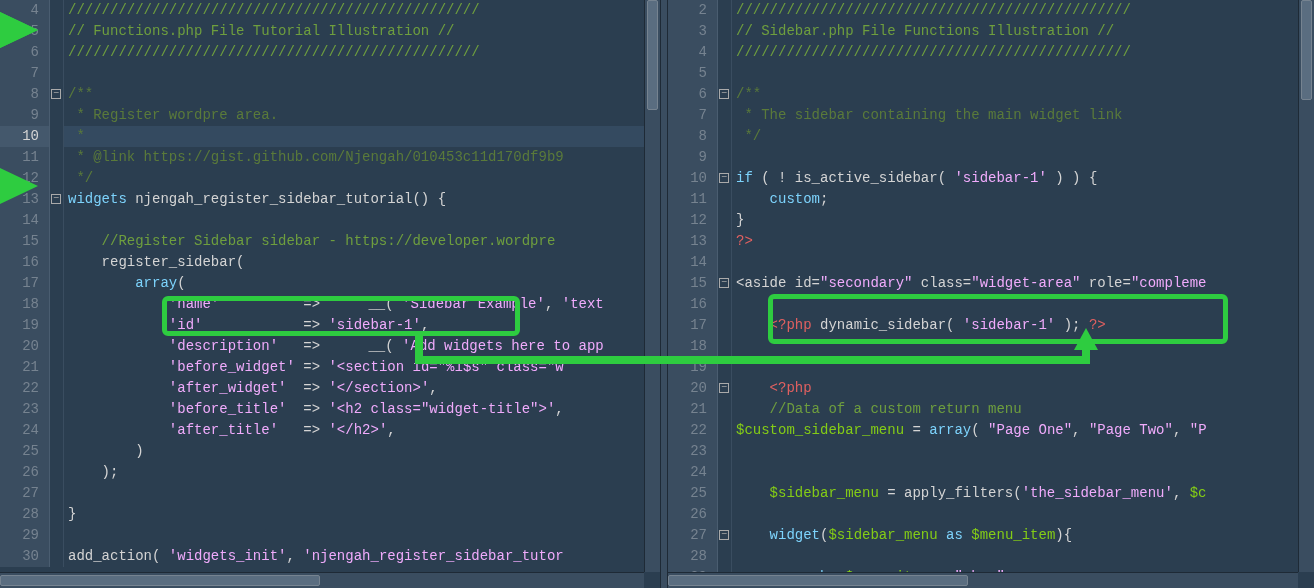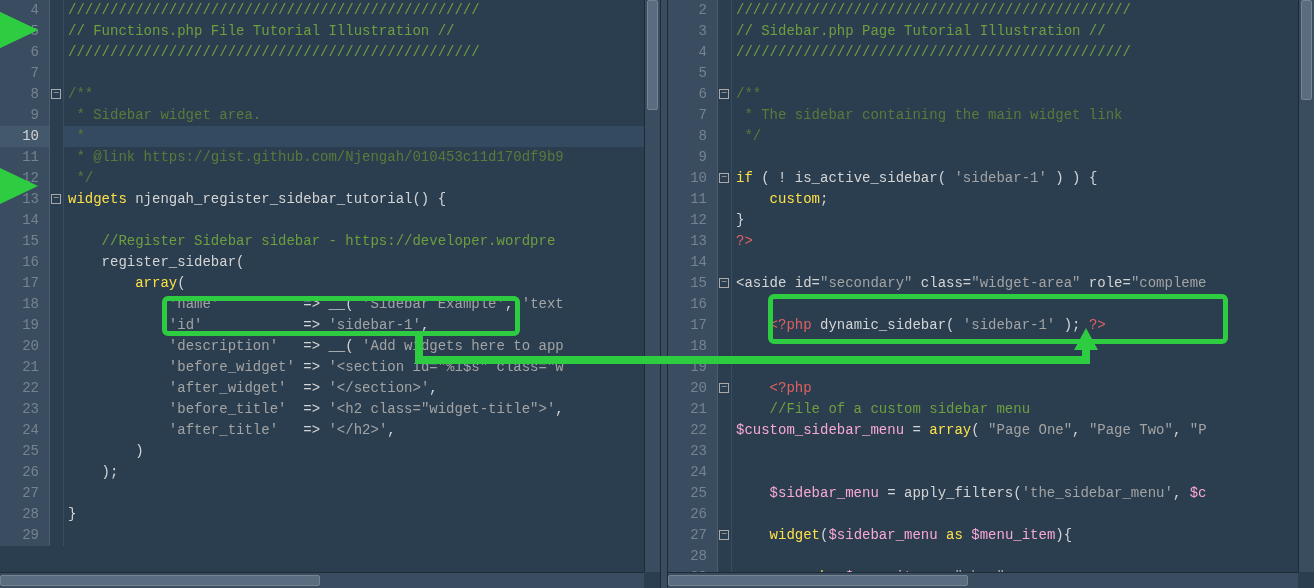--- a/index.html
+++ b/index.html
@@ -70,25 +70,25 @@
   line-height: 8px;
   text-align: center;
   color: #aaa;
 }
 .code-txt {
   padding-left: 4px;
   flex: 1;
 }
 .c-comment { color: #5a7a3a; }
 .c-comment-br { color: #6e9e3e; }
-.c-key { color: #fde047; }
-.c-func { color: #d4d4d4; }
-.c-str { color: #a3a3a3; text-align: right; }
+.c-key { color: #7dd3fc; }
+.c-func { color: #d4d4d4; margin-left: 40px; }
+.c-str { color: #f0abfc; text-align: right; }
 .c-php { color: #e06060; }
-.c-var { color: #f9a8d4; }
+.c-var { color: #84cc16; }
 
 .scrolltrack-v {
   position: absolute;
   right: 0;
   top: 0;
   bottom: 16px;
   width: 16px;
   background: #3a4d60;
   border-left: 1px solid #1e2a36;
 }
@@ -151,74 +151,75 @@
 
 <div class="split">
 
   <div class="pane pane-left">
     <div class="code-area" id="left-code">
         <div class="line"><div class="ln">4</div><div class="fold"></div><div class="code-txt"><span class="c-comment-br">/////////////////////////////////////////////////</span></div></div>
         <div class="line"><div class="ln">5</div><div class="fold"></div><div class="code-txt"><span class="c-comment-br">// Functions.php File Tutorial Illustration //</span></div></div>
         <div class="line"><div class="ln">6</div><div class="fold"></div><div class="code-txt"><span class="c-comment-br">/////////////////////////////////////////////////</span></div></div>
         <div class="line"><div class="ln">7</div><div class="fold"></div><div class="code-txt"><span></span></div></div>
         <div class="line"><div class="ln">8</div><div class="fold"><div class="box">−</div></div><div class="code-txt"><span class="c-comment">/**</span></div></div>
-        <div class="line"><div class="ln">9</div><div class="fold"></div><div class="code-txt"><span class="c-comment"> * Sidebar widget area.</span></div></div>
+        <div class="line"><div class="ln">9</div><div class="fold"></div><div class="code-txt"><span class="c-comment"> * Register wordpre area.</span></div></div>
         <div class="line"><div class="ln hl" style="background: rgb(68, 88, 108);">10</div><div class="fold"></div><div class="code-txt" style="background: rgb(52, 74, 96);"><span class="c-comment"> *</span></div></div>
         <div class="line"><div class="ln">11</div><div class="fold"></div><div class="code-txt"><span class="c-comment"> * @link https://gist.github.com/Njengah/010453c11d170df9b9</span></div></div>
         <div class="line"><div class="ln">12</div><div class="fold"></div><div class="code-txt"><span class="c-comment"> */</span></div></div>
         <div class="line"><div class="ln">13</div><div class="fold"><div class="box">−</div></div><div class="code-txt"><span class="c-key">widgets</span> njengah_register_sidebar_tutorial() {</div></div>
         <div class="line"><div class="ln">14</div><div class="fold"></div><div class="code-txt"><span></span></div></div>
         <div class="line"><div class="ln">15</div><div class="fold"></div><div class="code-txt">    <span class="c-comment-br">//Register Sidebar sidebar - https://developer.wordpre</span></div></div>
         <div class="line"><div class="ln">16</div><div class="fold"></div><div class="code-txt">    register_sidebar(</div></div>
         <div class="line"><div class="ln">17</div><div class="fold"></div><div class="code-txt">        <span class="c-key">array</span>(</div></div>
         <div class="line"><div class="ln">18</div><div class="fold"></div><div class="code-txt">            <span class="c-str">'name'</span>          =&gt; <span class="c-func">__</span>( <span class="c-str">'Sidebar Example'</span>, <span class="c-str">'text</span></div></div>
         <div class="line"><div class="ln">19</div><div class="fold"></div><div class="code-txt">            <span class="c-str">'id'</span>            =&gt; <span class="c-str">'sidebar-1'</span>,</div></div>
         <div class="line"><div class="ln">20</div><div class="fold"></div><div class="code-txt">            <span class="c-str">'description'</span>   =&gt; <span class="c-func">__</span>( <span class="c-str">'Add widgets here to app</span></div></div>
         <div class="line"><div class="ln">21</div><div class="fold"></div><div class="code-txt">            <span class="c-str">'before_widget'</span> =&gt; <span class="c-str">'&lt;section id="%1$s" class="w</span></div></div>
         <div class="line"><div class="ln">22</div><div class="fold"></div><div class="code-txt">            <span class="c-str">'after_widget'</span>  =&gt; <span class="c-str">'&lt;/section&gt;'</span>,</div></div>
         <div class="line"><div class="ln">23</div><div class="fold"></div><div class="code-txt">            <span class="c-str">'before_title'</span>  =&gt; <span class="c-str">'&lt;h2 class="widget-title"&gt;'</span>,</div></div>
         <div class="line"><div class="ln">24</div><div class="fold"></div><div class="code-txt">            <span class="c-str">'after_title'</span>   =&gt; <span class="c-str">'&lt;/h2&gt;'</span>,</div></div>
         <div class="line"><div class="ln">25</div><div class="fold"></div><div class="code-txt">        )</div></div>
         <div class="line"><div class="ln">26</div><div class="fold"></div><div class="code-txt">    );</div></div>
         <div class="line"><div class="ln">27</div><div class="fold"></div><div class="code-txt"><span></span></div></div>
         <div class="line"><div class="ln">28</div><div class="fold"></div><div class="code-txt">}</div></div>
         <div class="line"><div class="ln">29</div><div class="fold"></div><div class="code-txt"><span></span></div></div>
+        <div class="line"><div class="ln">30</div><div class="fold"></div><div class="code-txt">add_action( <span class="c-str">'widgets_init'</span>, <span class="c-str">'njengah_register_sidebar_tutor</span></div></div>
       </div>
     <div class="scrolltrack-v">
       <div class="thumb" style="top:0; height:110px;"></div>
     </div>
     <div class="scrolltrack-h">
       <div class="thumb" style="left:0; width:320px;"></div>
     </div>
   </div>
 
   <div class="divider"></div>
 
   <div class="pane pane-right">
     <div class="code-area" id="right-code">
         <div class="line"><div class="ln">2</div><div class="fold"></div><div class="code-txt"><span class="c-comment-br">///////////////////////////////////////////////</span></div></div>
-        <div class="line"><div class="ln">3</div><div class="fold"></div><div class="code-txt"><span class="c-comment-br">// Sidebar.php Page Tutorial Illustration //</span></div></div>
+        <div class="line"><div class="ln">3</div><div class="fold"></div><div class="code-txt"><span class="c-comment-br">// Sidebar.php File Functions Illustration //</span></div></div>
         <div class="line"><div class="ln">4</div><div class="fold"></div><div class="code-txt"><span class="c-comment-br">///////////////////////////////////////////////</span></div></div>
         <div class="line"><div class="ln">5</div><div class="fold"></div><div class="code-txt"><span></span></div></div>
         <div class="line"><div class="ln">6</div><div class="fold"><div class="box">−</div></div><div class="code-txt"><span class="c-comment">/**</span></div></div>
         <div class="line"><div class="ln">7</div><div class="fold"></div><div class="code-txt"><span class="c-comment"> * The sidebar containing the main widget link</span></div></div>
         <div class="line"><div class="ln">8</div><div class="fold"></div><div class="code-txt"><span class="c-comment"> */</span></div></div>
         <div class="line"><div class="ln">9</div><div class="fold"></div><div class="code-txt"><span></span></div></div>
         <div class="line"><div class="ln">10</div><div class="fold"><div class="box">−</div></div><div class="code-txt"><span class="c-key">if</span> ( ! is_active_sidebar( <span class="c-str">'sidebar-1'</span> ) ) {</div></div>
         <div class="line"><div class="ln">11</div><div class="fold"></div><div class="code-txt">    <span class="c-key">custom</span>;</div></div>
         <div class="line"><div class="ln">12</div><div class="fold"></div><div class="code-txt">}</div></div>
         <div class="line"><div class="ln">13</div><div class="fold"></div><div class="code-txt"><span class="c-php">?&gt;</span></div></div>
         <div class="line"><div class="ln">14</div><div class="fold"></div><div class="code-txt"><span></span></div></div>
         <div class="line"><div class="ln">15</div><div class="fold"><div class="box">−</div></div><div class="code-txt">&lt;aside id=<span class="c-str">"secondary"</span> class=<span class="c-str">"widget-area"</span> role=<span class="c-str">"compleme</span></div></div>
         <div class="line"><div class="ln">16</div><div class="fold"></div><div class="code-txt"><span></span></div></div>
         <div class="line"><div class="ln">17</div><div class="fold"></div><div class="code-txt">    <span class="c-php">&lt;?php</span> dynamic_sidebar( <span class="c-str">'sidebar-1'</span> ); <span class="c-php">?&gt;</span></div></div>
         <div class="line"><div class="ln">18</div><div class="fold"></div><div class="code-txt"><span></span></div></div>
         <div class="line"><div class="ln">19</div><div class="fold"></div><div class="code-txt"><span></span></div></div>
         <div class="line"><div class="ln">20</div><div class="fold"><div class="box">−</div></div><div class="code-txt">    <span class="c-php">&lt;?php</span></div></div>
-        <div class="line"><div class="ln">21</div><div class="fold"></div><div class="code-txt">    <span class="c-comment-br">//File of a custom sidebar menu</span></div></div>
+        <div class="line"><div class="ln">21</div><div class="fold"></div><div class="code-txt">    <span class="c-comment-br">//Data of a custom return menu</span></div></div>
         <div class="line"><div class="ln">22</div><div class="fold"></div><div class="code-txt"><span class="c-var">$custom_sidebar_menu</span> = <span class="c-key">array</span>( <span class="c-str">"Page One"</span>, <span class="c-str">"Page Two"</span>, <span class="c-str">"P</span></div></div>
         <div class="line"><div class="ln">23</div><div class="fold"></div><div class="code-txt"><span></span></div></div>
         <div class="line"><div class="ln">24</div><div class="fold"></div><div class="code-txt"><span></span></div></div>
         <div class="line"><div class="ln">25</div><div class="fold"></div><div class="code-txt">    <span class="c-var">$sidebar_menu</span> = apply_filters(<span class="c-str">'the_sidebar_menu'</span>, <span class="c-var">$c</span></div></div>
         <div class="line"><div class="ln">26</div><div class="fold"></div><div class="code-txt"><span></span></div></div>
         <div class="line"><div class="ln">27</div><div class="fold"><div class="box">−</div></div><div class="code-txt">    <span class="c-key">widget</span>(<span class="c-var">$sidebar_menu</span> <span class="c-key">as</span> <span class="c-var">$menu_item</span>){</div></div>
         <div class="line"><div class="ln">28</div><div class="fold"></div><div class="code-txt"><span></span></div></div>
         <div class="line"><div class="ln">29</div><div class="fold"></div><div class="code-txt">        <span class="c-key">echo</span> <span class="c-var">$menu item</span> . <span class="c-str">"&lt;br&gt;"</span>;</div></div>
       </div>
     <div class="scrolltrack-v">

